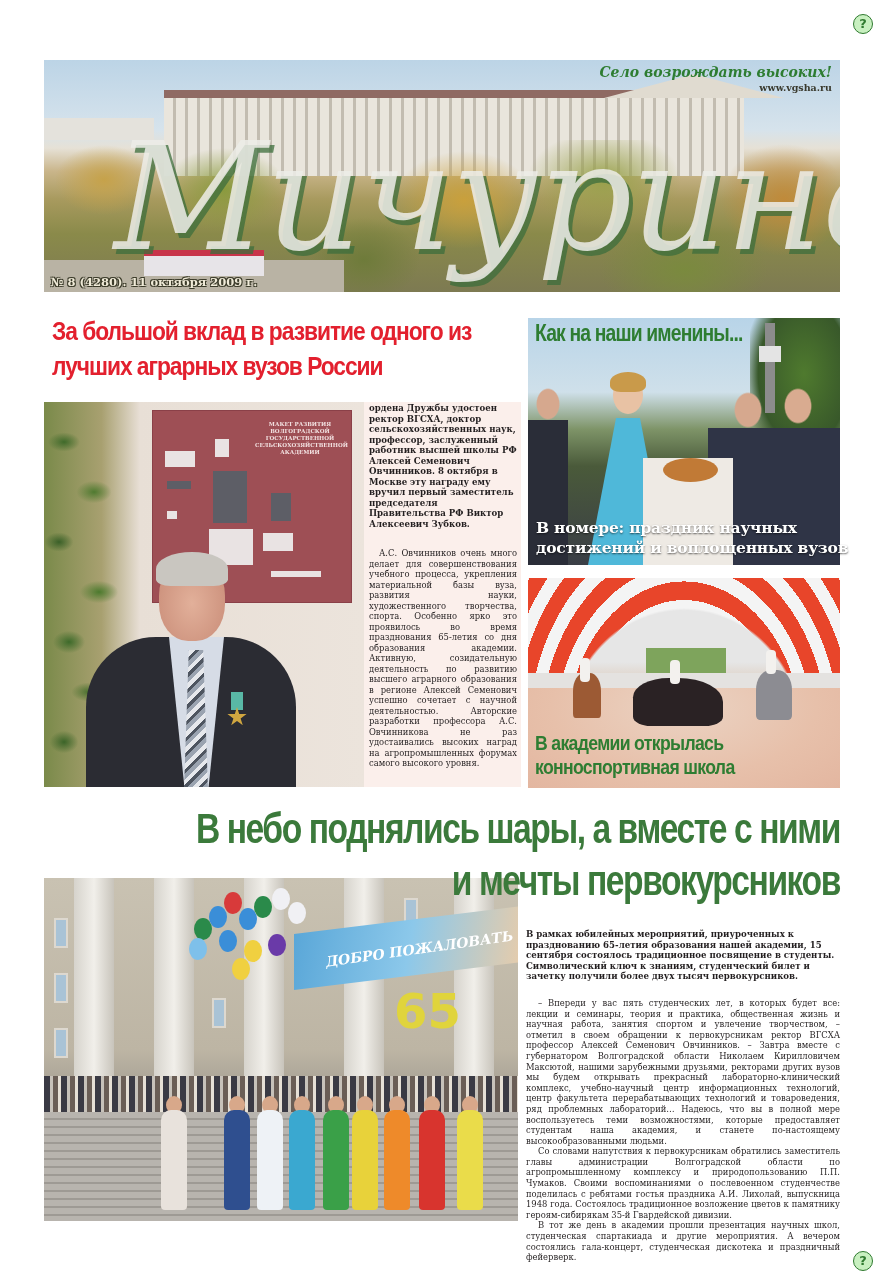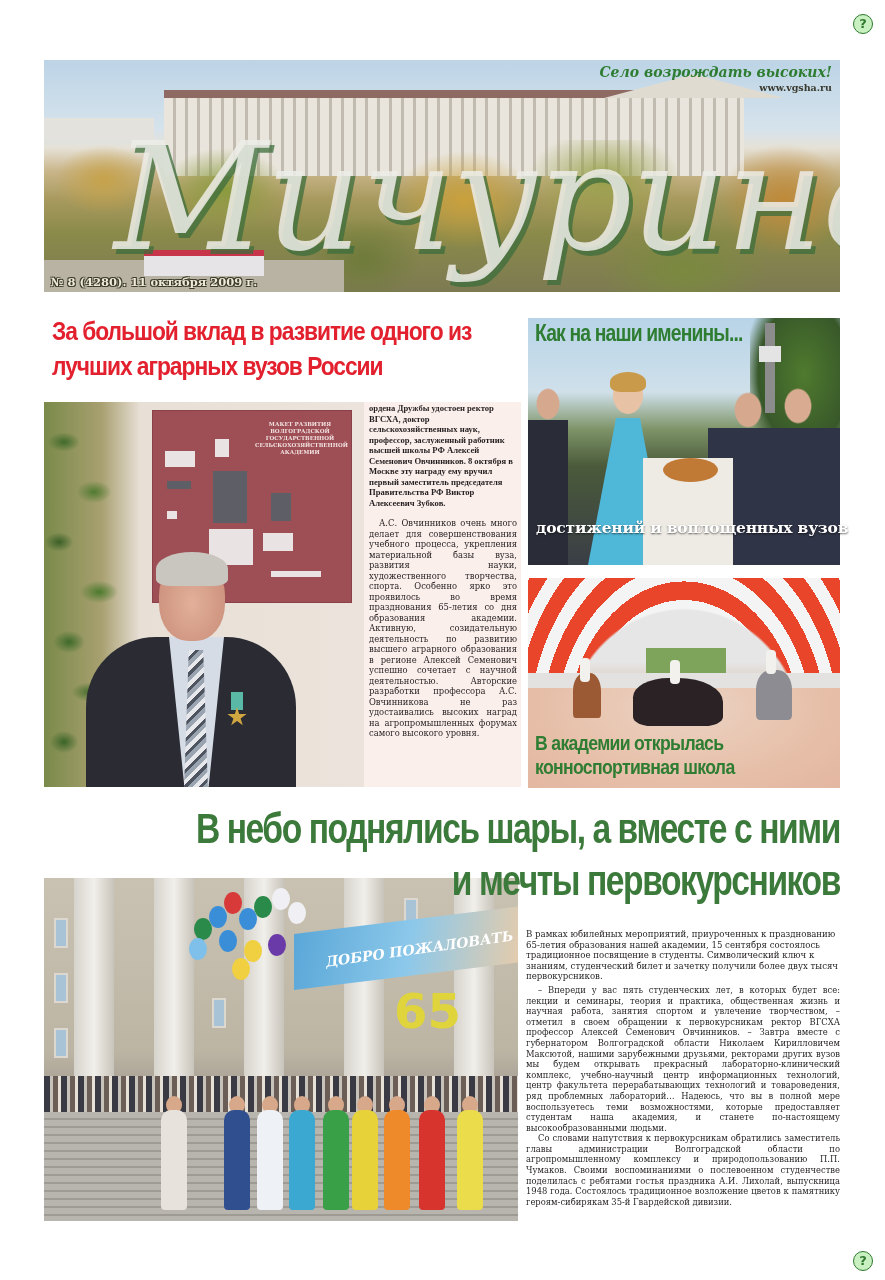--- a/index.html
+++ b/index.html
@@ -119,21 +119,21 @@
   .pp-medal-star {
     position: absolute; left: 183px; top: 305px; width: 20px; height: 20px; background: #d0a640;
     clip-path: polygon(50% 0, 61% 35%, 98% 35%, 68% 57%, 79% 91%, 50% 70%, 21% 91%, 32% 57%, 2% 35%, 39% 35%);
   }
 
   
   .article1 {
     position: absolute; left: 364px; top: 402px; width: 157px; height: 385px; background: #fbefeb; padding: 1px 4px 0 5px;
     font-family: "DejaVu Serif", serif; font-size: 8.4px; line-height: 10.5px; color: #231f20;
   }
-  .article1 .lead { font-weight: bold; font-size: 8.6px; margin-bottom: 10px; font-family: Liberation Serif, serif; }
+  .article1 .lead { font-weight: bold; font-size: 8.6px; margin-bottom: 19px; }
   .article1 .body { text-align: justify; text-indent: 10px; hyphens: auto; }
   .article1 .outro { font-weight: bold; font-style: italic; text-align: justify; text-indent: 10px; }
 
   
   .photo-names {
     position: absolute; left: 528px; top: 318px; width: 312px; height: 247px; overflow: hidden;
     background: linear-gradient(180deg, #b8d4e8 0%, #cfe0ea 30%, #7e9468 45%, #4a5a3a 60%, #3a3e46 100%);
   }
   .pn-tree-r { position: absolute; right: 0; top: 0; width: 90px; height: 140px; background: radial-gradient(ellipse at 60% 40%, #4f7a2e 0%, #38582a 60%, transparent 80%); }
   .pn-lamp { position: absolute; left: 237px; top: 5px; width: 10px; height: 90px; background: #8c8c8c; }
@@ -221,21 +221,21 @@
   .pb-stairs { position: absolute; left: 0; top: 234px; width: 474px; height: 109px;
     background: repeating-linear-gradient(180deg, #b8b4ae 0 6px, #9e9a94 6px 8px); }
   .pb-person { position: absolute; top: 232px; width: 26px; height: 100px; border-radius: 10px 10px 4px 4px; }
   .pb-head { position: absolute; top: 218px; width: 16px; height: 18px; border-radius: 50%; background: #d8a88a; }
 
   
   .article2 {
     position: absolute; left: 526px; top: 929px; width: 314px;
     font-family: "DejaVu Serif", serif; font-size: 8.4px; line-height: 10.6px; color: #231f20;
   }
-  .article2 .lead { font-weight: normal; font-size: 8.6px; line-height: 10.6px; margin-bottom: 3px; }
+  .article2 .lead { font-weight: bold; font-size: 8.6px; line-height: 10.6px; margin-bottom: 16px; }
   .article2 p.body { text-align: justify; text-indent: 12px; hyphens: auto; }
 </style>
 </head>
 <body>
 
 <div class="help-btn help-top">?</div>
 
 <div class="masthead">
   <div class="mh-left-bldg"></div>
   <div class="mh-building-roof"></div>
@@ -287,20 +287,21 @@
   <div class="pn-man-l"></div>
   <div class="pn-men"></div>
   <div class="pn-girl-dress"></div>
   <div class="pn-girl-head"></div>
   <div class="pn-girl-hair"></div>
   <div class="pn-towel"></div>
   <div class="pn-bread"></div>
 </div>
 <div class="names-title">Как на наши именины...</div>
 <div class="names-caption">
+  <div>В номере: праздник научных</div>
   <div>достижений и воплощенных вузов</div>
 </div>
 
 <div class="photo-horses">
   <div class="ph-arch"></div>
   <div class="ph-back"></div>
   <div class="ph-wall"></div>
   <div class="ph-floor"></div>
   <div class="ph-horse1"></div>
   <div class="ph-rider" style="left:52px;top:80px;"></div>
@@ -364,15 +365,16 @@
 
 <div class="headline-green">
   <div>В небо поднялись шары, а вместе с ними</div>
   <div>и мечты первокурсников</div>
 </div>
 
 <div class="article2">
   <p class="lead">В рамках юбилейных мероприятий, приуроченных к празднованию 65-летия образования нашей академии, 15 сентября состоялось традиционное посвящение в студенты. Символический ключ к знаниям, студенческий билет и зачетку получили более двух тысяч первокурсников.</p>
   <p class="body">– Впереди у вас пять студенческих лет, в которых будет все: лекции и семинары, теория и практика, общественная жизнь и научная работа, занятия спортом и увлечение творчеством, – отметил в своем обращении к первокурсникам ректор ВГСХА профессор Алексей Семенович Овчинников. – Завтра вместе с губернатором Волгоградской области Николаем Кирилловичем Максютой, нашими зарубежными друзьями, ректорами других вузов мы будем открывать прекрасный лабораторно-клинический комплекс, учебно-научный центр информационных технологий, центр факультета перерабатывающих технологий и товароведения, ряд проблемных лабораторий… Надеюсь, что вы в полной мере воспользуетесь теми возможностями, которые предоставляет студентам наша академия, и станете по-настоящему высокообразованными людьми.</p>
   <p class="body">Со словами напутствия к первокурсникам обратились заместитель главы администрации Волгоградской области по агропромышленному комплексу и природопользованию П.П. Чумаков. Своими воспоминаниями о послевоенном студенчестве поделилась с ребятами гостья праздника А.И. Лихолай, выпускница 1948 года. Состоялось традиционное возложение цветов к памятнику героям-сибирякам 35-й Гвардейской дивизии.</p>
+  <p class="body">В тот же день в академии прошли презентация научных школ, студенческая спартакиада и другие мероприятия. А вечером состоялись гала-концерт, студенческая дискотека и праздничный фейерверк.</p>
 </div>
 
 <div class="help-btn help-bottom">?</div>
 
 </body></html>

